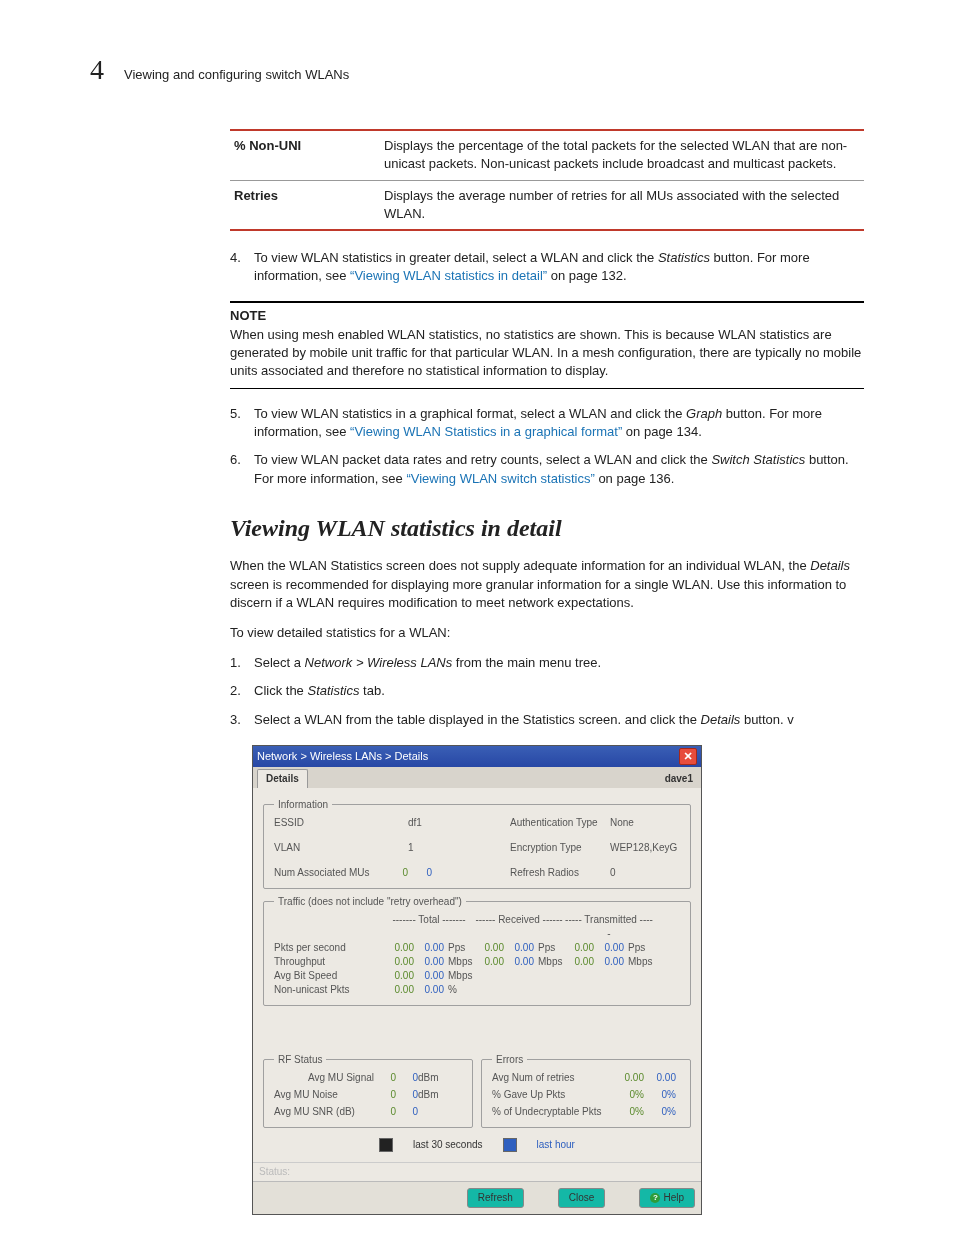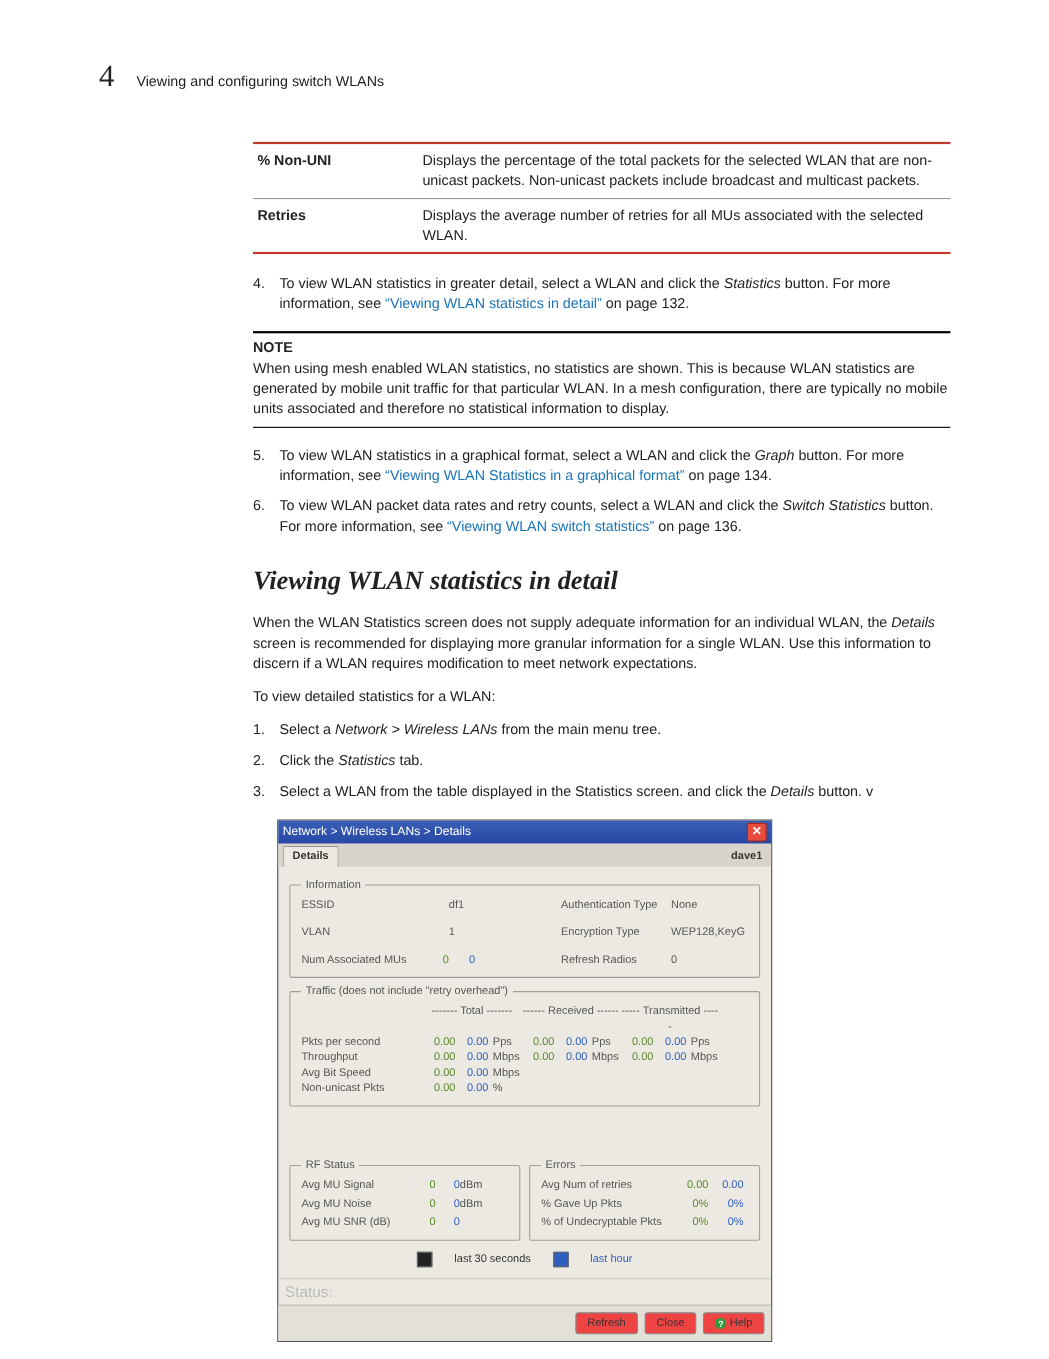--- a/index.html
+++ b/index.html
@@ -45,23 +45,23 @@
   .kv-grid .v-green{ color:#5a8a2c;}
   .two-col{ display:flex; gap:8px;margin-top:47px;}
   .two-col fieldset{flex:1;}
   .rf-grid{display:grid; grid-template-columns: 100px 22px 22px 28px; row-gap:3px;}
   .err-grid{display:grid; grid-template-columns: 120px 32px 32px; row-gap:3px;}
   .legend-row{display:flex; justify-content:center; gap:20px; align-items:flex-end; margin-top:4px;}
   .swatch{width:12px;height:12px;border:1px solid #666;}
   .sw-black{background:#222;}
   .sw-blue{background:#2e5fbf;}
   .dlg-footer{ display:flex; justify-content:flex-end; gap:6px; padding:6px; border-top:1px solid #bbb; background:#e3e0d8;}
-  .dlg-btn{ background:#ef4444; border:1px solid #888; border-radius:3px; padding:2px 10px; font-size:10px; display:flex; align-items:center; gap:3px;}
+  .dlg-btn{ background:#14b8a6; border:1px solid #888; border-radius:3px; padding:2px 10px; font-size:10px; display:flex; align-items:center; gap:3px;margin-left:28px;}
   .help-icon{ width:10px;height:10px;border-radius:50%;background:#2e9c3a;color:#fff;display:inline-flex;align-items:center;justify-content:center;font-size:8px;font-weight:bold;}
-  .status-bar{ padding:2px 6px; color:#bbb; font-size:14px; border-top:1px solid #ccc;}
+  .status-bar{ padding:2px 6px; color:#bbb; font-size:10px; border-top:1px solid #ccc;}
   .num-l{text-align:right;}
 </style>
 </head>
 <body>
 
 <div class="page-header">
   <span class="page-num">4</span>
   <span class="page-title">Viewing and configuring switch WLANs</span>
 </div>
 
@@ -220,21 +220,21 @@
             <span style="color: rgb(46, 95, 191); text-align: right;"></span>
             <span style="color: rgb(85, 85, 85); padding-left: 4px;"></span>
           </div>
         </div>
     </fieldset>
 
     <div class="two-col">
       <fieldset>
         <legend>RF Status</legend>
         <div class="rf-grid" id="rf-rows">
-            <span style="color: rgb(85, 85, 85);">Avg MU Signal</span>
+            <span style="color: rgb(85, 85, 85); text-align: right;">Avg MU Signal</span>
             <span style="color: rgb(90, 138, 44); text-align: right;">0</span>
             <span style="color: rgb(46, 95, 191); text-align: right;">0</span>
             <span style="color: rgb(85, 85, 85);">dBm</span>
             <span style="color: rgb(85, 85, 85);">Avg MU Noise</span>
             <span style="color: rgb(90, 138, 44); text-align: right;">0</span>
             <span style="color: rgb(46, 95, 191); text-align: right;">0</span>
             <span style="color: rgb(85, 85, 85);">dBm</span>
             <span style="color: rgb(85, 85, 85);">Avg MU SNR (dB)</span>
             <span style="color: rgb(90, 138, 44); text-align: right;">0</span>
             <span style="color: rgb(46, 95, 191); text-align: right;">0</span>

